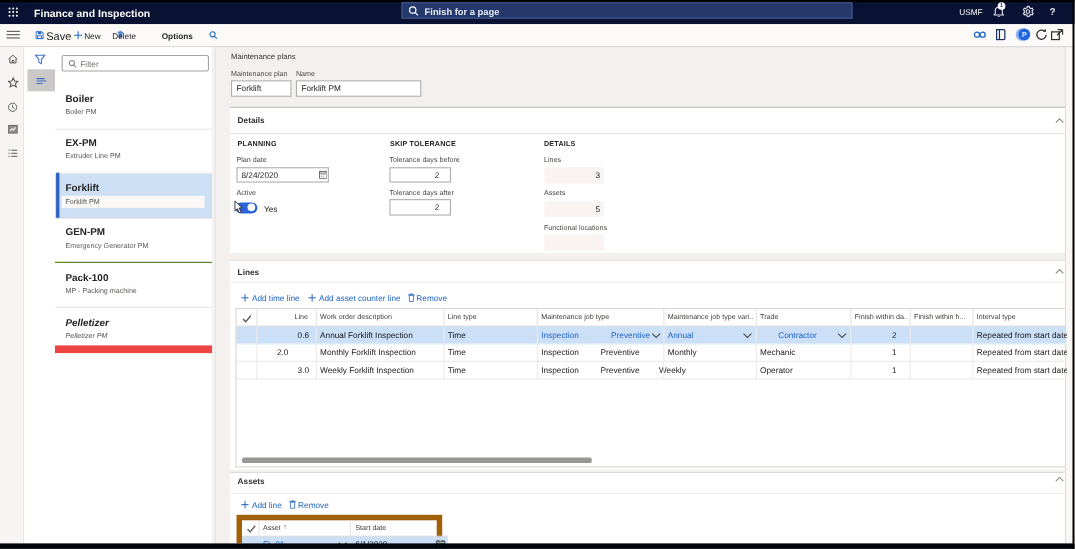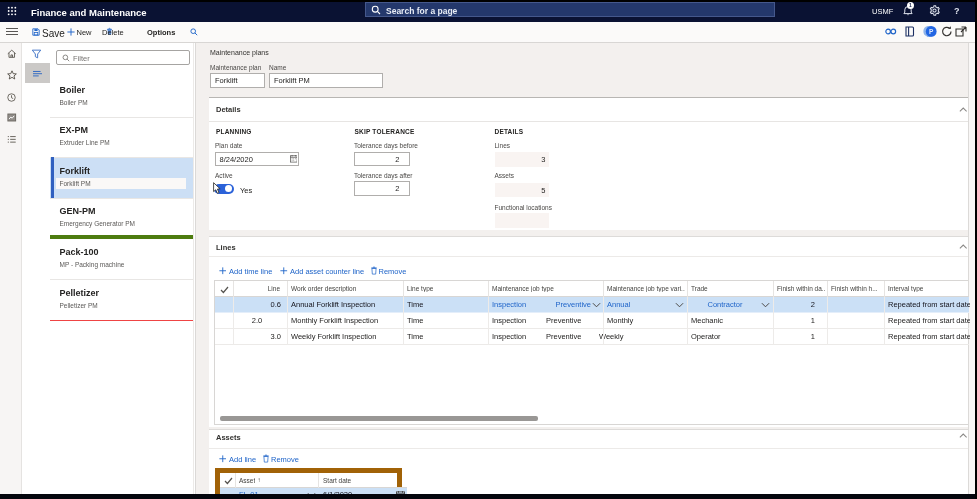--- a/index.html
+++ b/index.html
@@ -25,27 +25,27 @@
       <circle cx="6" cy="2" r="1.1"></circle>
       <circle cx="10" cy="2" r="1.1"></circle>
       <circle cx="2" cy="6" r="1.1"></circle>
       <circle cx="6" cy="6" r="1.1"></circle>
       <circle cx="10" cy="6" r="1.1"></circle>
       <circle cx="2" cy="10" r="1.1"></circle>
       <circle cx="6" cy="10" r="1.1"></circle>
       <circle cx="10" cy="10" r="1.1"></circle>
     </g>
 </svg>
-<div class="ab" style="left:31px;top:6.5px;font-size:9.5px;font-weight:bold;color:#fff">Finance and Maintenance</div>
+<div class="ab" style="left:31px;top:6.5px;font-size:9.5px;font-weight:bold;color:#fff">Finance and Inspection</div>
 <div class="ab" style="left:365px;top:2px;width:410px;height:14.5px;background:#24386c;border:1px solid #45588c"></div>
 <svg class="ab" style="left:371px;top:4.5px" width="10" height="10" viewBox="0 0 10 10">
     <circle cx="4.2" cy="4.2" r="2.9" fill="none" stroke="#fff" stroke-width="1.1"></circle>
     <line x1="6.4" y1="6.4" x2="9" y2="9" stroke="#fff" stroke-width="1.1"></line>
   </svg>
-<div class="ab" style="left:386px;top:5.5px;font-size:8.5px;font-weight:bold;color:#e8ecf5">Search for a page</div>
+<div class="ab" style="left:386px;top:5.5px;font-size:8.5px;font-weight:bold;color:#e8ecf5">Finish for a page</div>
 <div class="ab" style="left:872px;top:7px;font-size:7.5px;color:#fff">USMF</div>
 <svg class="ab" style="left:902px;top:4.5px" width="12" height="12" viewBox="0 0 12 12">
  <path d="M6 1.6 a3.2 3.2 0 0 1 3.2 3.2 v2.3 l.9 1.5 h-8.2 l.9 -1.5 v-2.3 a3.2 3.2 0 0 1 3.2 -3.2 z" fill="none" stroke="#dfe3ee" stroke-width="1"></path>
  <path d="M4.9 9.5 a1.15 1.15 0 0 0 2.2 0 z" fill="#dfe3ee"></path>
 </svg>
 <div class="ab" style="left:907px;top:1.5px;width:7px;height:7px;border-radius:50%;background:#fff;text-align:center;font-size:5px;line-height:7px;color:#15204a;font-weight:bold">1</div>
 <svg class="ab" style="left:928.5px;top:4.5px" width="11" height="11" viewBox="0 0 24 24">
     <path fill="none" stroke="#dfe3ee" stroke-width="2.2" d="M12 8.5a3.5 3.5 0 1 0 0 7 3.5 3.5 0 0 0 0-7zm8.5 3.5a8.5 8.5 0 0 1-.2 1.8l2 1.6-1.8 3.2-2.5-.8a8.5 8.5 0 0 1-3 1.8l-.5 2.6h-3.7l-.5-2.6a8.5 8.5 0 0 1-3-1.8l-2.5.8-1.8-3.2 2-1.6a8.5 8.5 0 0 1 0-3.6l-2-1.6 1.8-3.2 2.5.8a8.5 8.5 0 0 1 3-1.8l.5-2.6h3.7l.5 2.6a8.5 8.5 0 0 1 3 1.8l2.5-.8 1.8 3.2-2 1.6c.1.6.2 1.2.2 1.8z"></path>
   </svg>
 <div class="ab" style="left:954px;top:5.5px;font-size:9px;font-weight:bold;color:#dfe3ee">?</div>
@@ -150,29 +150,29 @@
     <div style="position:absolute;left:0;top:40.6px;width:143.5px;height:40.6px;border-bottom:1px solid #e8e6e4;">
       <div style="position:absolute;left:10px;top:7.5px;font-size:9px;font-weight:bold;color:#242322">EX-PM</div>
       <div style="position:absolute;left:10px;top:21.5px;font-size:6.5px;color:#5a5856">Extruder Line PM</div>
     </div>
     <div style="position:absolute;left:0;top:81.2px;width:143.5px;height:40.6px;border-bottom:1px solid #e8e6e4;background:#ccdff5;">
       <div style="position:absolute;left:1.5px;top:-1px;width:2.5px;height:40.6px;background:#3060c0"></div>
       <div style="position:absolute;left:6.5px;top:20.3px;width:130px;height:10.8px;background:#faf8f7"></div>
       <div style="position:absolute;left:10px;top:7.5px;font-size:9px;font-weight:bold;color:#242322">Forklift</div>
       <div style="position:absolute;left:10px;top:21.5px;font-size:6.5px;color:#5a5856">Forklift PM</div>
     </div>
-    <div style="position:absolute;left:0;top:121.80000000000001px;width:143.5px;height:40.6px;border-bottom:4px solid #4d7c0f;">
+    <div style="position:absolute;left:0;top:121.80000000000001px;width:143.5px;height:40.6px;border-bottom:1px solid #4d7c0f;">
       <div style="position:absolute;left:10px;top:7.5px;font-size:9px;font-weight:bold;color:#242322">GEN-PM</div>
       <div style="position:absolute;left:10px;top:21.5px;font-size:6.5px;color:#5a5856">Emergency Generator PM</div>
     </div>
     <div style="position:absolute;left:0;top:162.4px;width:143.5px;height:40.6px;border-bottom:1px solid #e8e6e4;">
       <div style="position:absolute;left:10px;top:7.5px;font-size:9px;font-weight:bold;color:#242322">Pack-100</div>
       <div style="position:absolute;left:10px;top:21.5px;font-size:6.5px;color:#5a5856">MP - Packing machine</div>
     </div>
-    <div style="position:absolute;left:0;top:203px;width:143.5px;height:40.6px;border-bottom:1px solid #ef4444;">
+    <div style="position:absolute;left:0;top:203px;width:143.5px;height:40.6px;border-bottom:7px solid #ef4444;font-style:italic;">
       <div style="position:absolute;left:10px;top:7.5px;font-size:9px;font-weight:bold;color:#242322">Pelletizer</div>
       <div style="position:absolute;left:10px;top:21.5px;font-size:6.5px;color:#5a5856">Pelletizer PM</div>
     </div>
   </div>
 <div class="ab" style="left:193px;top:42.5px;width:1px;height:451.5px;background:#eceae8"></div>
 
 <div class="ab" style="left:967.5px;top:42.5px;width:7.5px;height:451.5px;background:#f9f7f6;border-left:1px solid #dcdad8"></div>
 
 <div class="ab" style="left:210px;top:49px;font-size:7px;color:#33322f">Maintenance plans</div>
 <div class="lbl" style="left:210px;top:64px">Maintenance plan</div>

